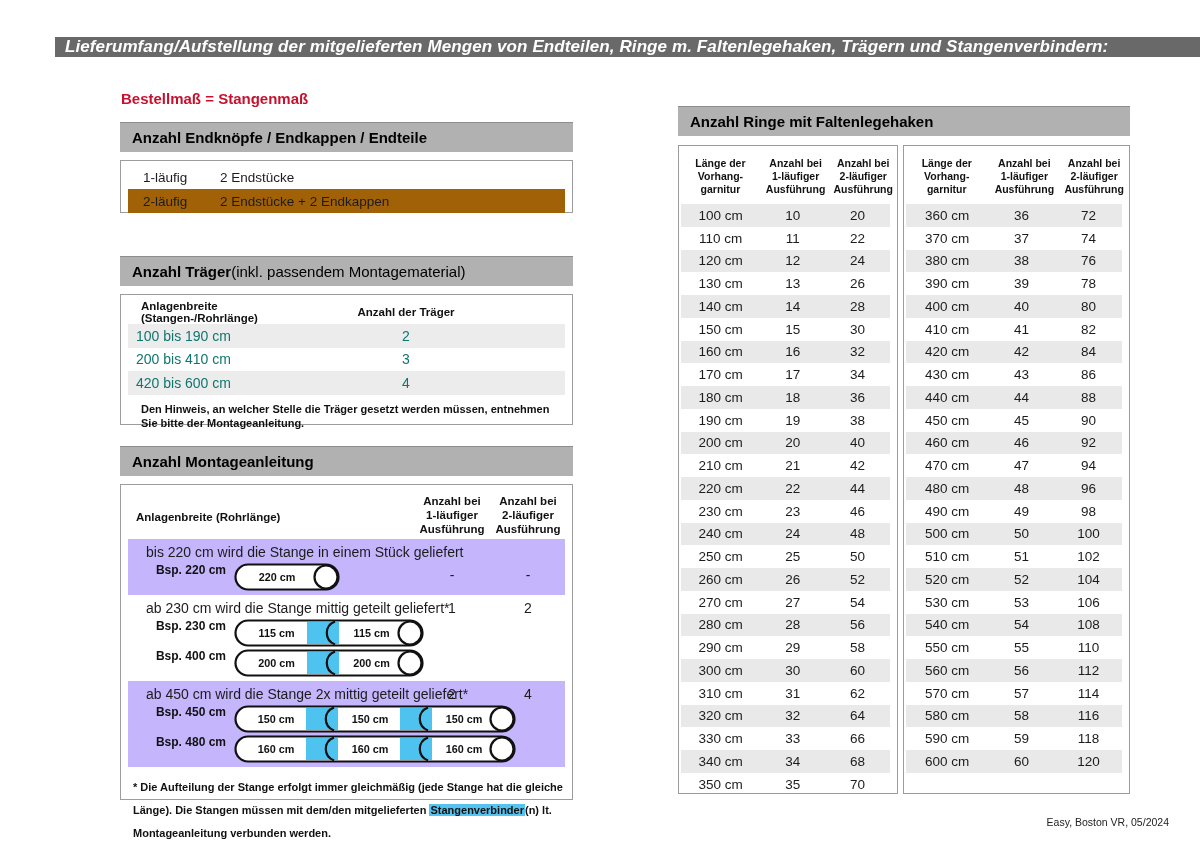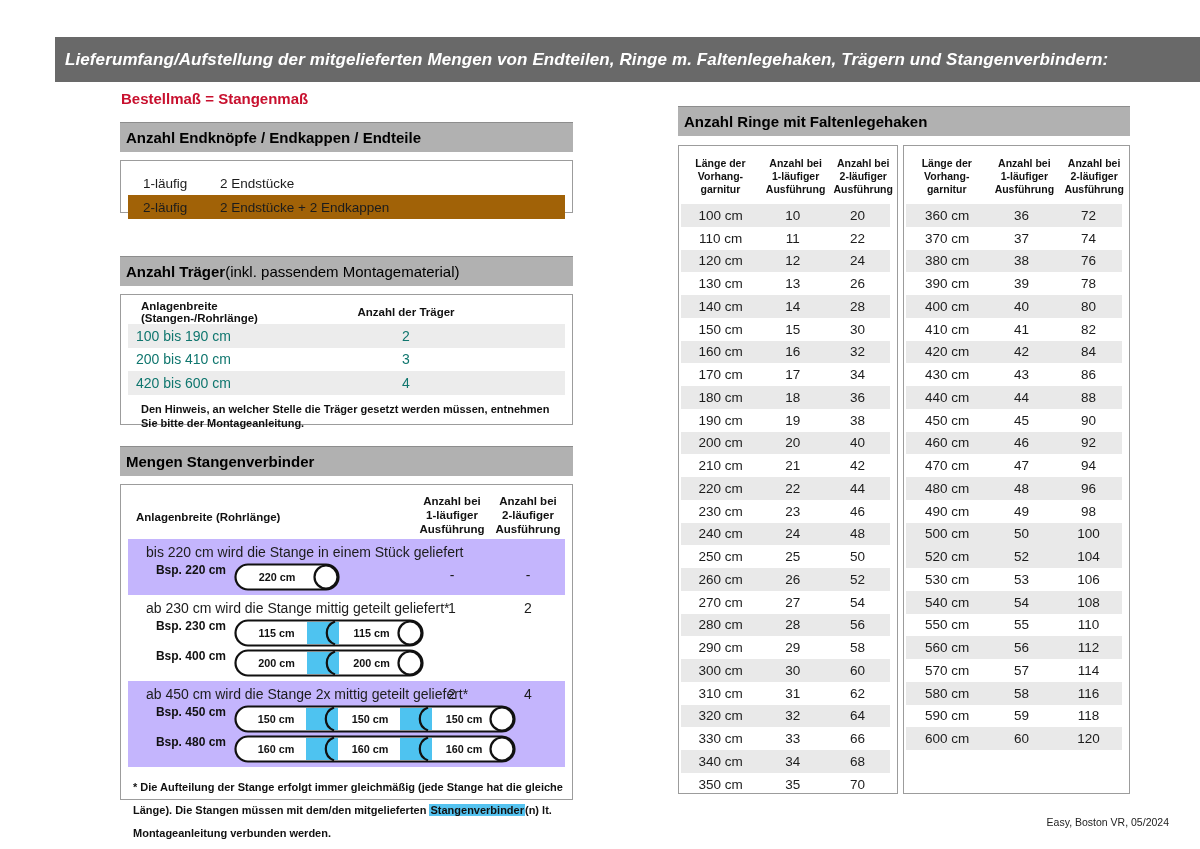--- a/index.html
+++ b/index.html
@@ -1,35 +1,35 @@
 <!DOCTYPE html>
 <html><head>
 <meta charset="utf-8">
 <style>
   html,body{margin:0;padding:0;background:#fff;}
   body{width:1200px;height:849px;position:relative;font-family:"Liberation Sans",sans-serif;color:#111;overflow:hidden;}
 
-  .topbar{position:absolute;left:55px;top:37px;right:0;height:45px;background:#696969;color:#fff;
+  .topbar{position:absolute;left:55px;top:37px;right:0;height:20px;background:#696969;color:#fff;
     display:flex;align-items:center;padding-left:10px;box-sizing:border-box;
     font-style:italic;font-weight:bold;font-size:17px;letter-spacing:.1px;}
 
   .rednote{position:absolute;left:121px;top:90px;font-weight:bold;font-size:15px;color:#c8102e;}
 
   .secbar{position:absolute;background:#b1b1b1;border-top:1px solid #8d8d8d;height:30px;display:flex;align-items:center;
-    padding-left:6px;box-sizing:border-box;font-size:15px;color:#000;}
+    padding-left:12px;box-sizing:border-box;font-size:15px;color:#000;}
   .secbar .b{font-weight:bold;}
   #bar-endpieces{left:120px;top:122px;width:453px;}
   #bar-traeger{left:120px;top:256px;width:453px;}
   #bar-verbinder{left:120px;top:446px;width:453px;}
   #bar-rings{left:678px;top:106px;width:452px;}
 
   .box{position:absolute;border:1px solid #9c9c9c;background:#fff;box-sizing:border-box;}
 
   
-  #box-endpieces{left:120px;top:160px;width:453px;height:53px;padding-top:10px;}
+  #box-endpieces{left:120px;top:160px;width:453px;height:53px;padding-top:4px;}
   .ep-row{height:24px;display:flex;align-items:center;margin:0 7px;font-size:13.5px;color:#1c1c1c;}
   .ep-row.shade{background:#a16207;}
   .ep-c1{width:77px;padding-left:15px;}
 
   
   #box-traeger{left:120px;top:294px;width:453px;height:131px;}
   .tr-head{display:flex;height:24px;align-items:center;font-weight:bold;font-size:11.5px;margin-top:5px;}
   .tr-h1{padding-left:20px;width:200px;box-sizing:border-box;}
   .tr-h2{width:170px;text-align:center;}
   .tr-row{display:flex;height:23.5px;align-items:center;font-size:14px;margin:0 7px;color:#0f766e;}
@@ -115,21 +115,21 @@
       </div>
       <div class="tr-row shade">
         <span class="tr-c1">420 bis 600 cm</span>
         <span class="tr-c2">4</span>
       </div>
     </div>
   <div class="tr-note">Den Hinweis, an welcher Stelle die Träger gesetzt werden müssen, entnehmen Sie bitte der Montageanleitung.</div>
 </div>
 
 <div class="secbar" id="bar-verbinder">
-  <span class="b">Mengen Stangenverbinder</span>
+  <span class="b">Anzahl Montageanleitung</span>
 </div>
 <div class="box" id="box-verbinder">
   <div class="vb-head">
     <div class="vb-h1">Anlagenbreite (Rohrlänge)</div>
     <div class="vb-h2 p1">Anzahl bei
 1-läufiger
 Ausführung</div>
     <div class="vb-h2 p2">Anzahl bei
 2-läufiger
 Ausführung</div>
@@ -442,20 +442,25 @@
       <div class="ring-row">
         <span class="rc1">490 cm</span>
         <span class="rc2">49</span>
         <span class="rc3">98</span>
       </div>
       <div class="ring-row shade">
         <span class="rc1">500 cm</span>
         <span class="rc2">50</span>
         <span class="rc3">100</span>
       </div>
+      <div class="ring-row">
+        <span class="rc1">510 cm</span>
+        <span class="rc2">51</span>
+        <span class="rc3">102</span>
+      </div>
       <div class="ring-row shade">
         <span class="rc1">520 cm</span>
         <span class="rc2">52</span>
         <span class="rc3">104</span>
       </div>
       <div class="ring-row">
         <span class="rc1">530 cm</span>
         <span class="rc2">53</span>
         <span class="rc3">106</span>
       </div>

